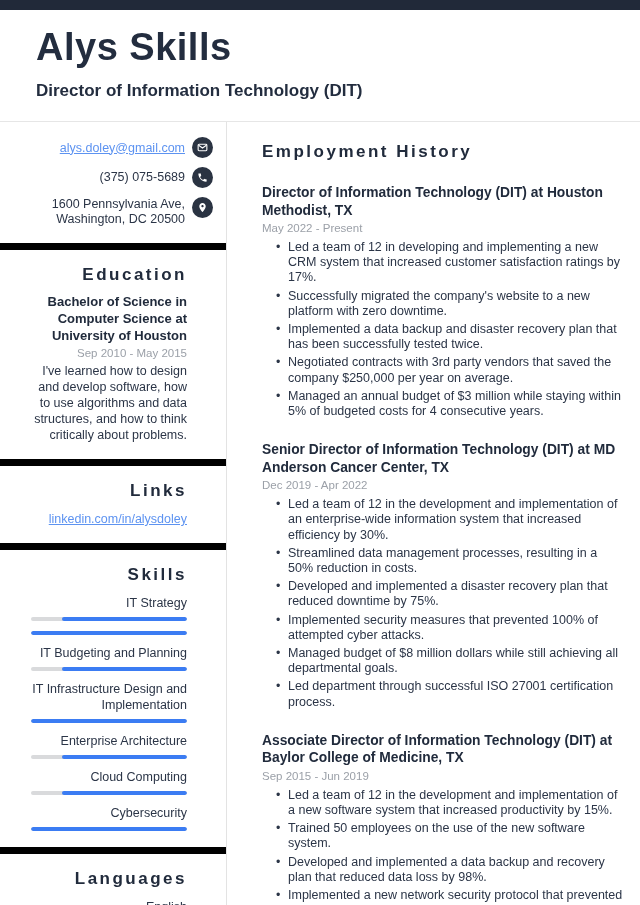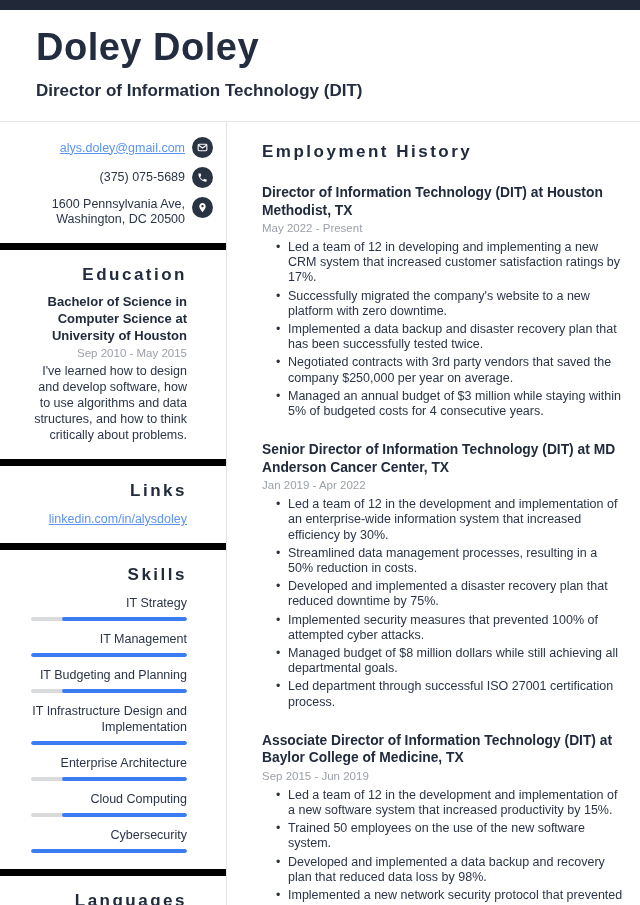--- a/index.html
+++ b/index.html
@@ -39,21 +39,21 @@
   .job li { font-size:12.5px; color:#2b3547; line-height:15.2px; margin-bottom:3px; position:relative; }
   .job li::before { content:"•"; position:absolute; left:-12px; color:#2b3547; }
 </style>
 </head>
 <body>
 
 <div class="page">
   <div class="top-bar"></div>
 
   <div class="header">
-    <div class="name">Doley Doley</div>
+    <div class="name">Alys Skills</div>
     <div class="headline">Director of Information Technology (DIT)</div>
   </div>
 
   <div class="body-row">
 
     <div class="sidebar">
 
       <div class="side-section contact">
         <div class="contact-row">
           <a class="link">alys.doley@gmail.com</a>
@@ -100,21 +100,20 @@
       <div class="side-section">
         <div class="side-heading">Skills</div>
 
         <div class="skill">
           <div class="skill-label">IT Strategy</div>
           <div class="bar">
               <div class="bar-fill" style="width: 80%;"></div>
             </div>
         </div>
         <div class="skill">
-          <div class="skill-label">IT Management</div>
           <div class="bar">
               <div class="bar-fill" style="width: 100%;"></div>
             </div>
         </div>
         <div class="skill">
           <div class="skill-label">IT Budgeting and Planning</div>
           <div class="bar">
               <div class="bar-fill" style="width: 80%;"></div>
             </div>
         </div>
@@ -165,21 +164,21 @@
           <li>Led a team of 12 in developing and implementing a new CRM system that increased customer satisfaction ratings by 17%.</li>
           <li>Successfully migrated the company's website to a new platform with zero downtime.</li>
           <li>Implemented a data backup and disaster recovery plan that has been successfully tested twice.</li>
           <li>Negotiated contracts with 3rd party vendors that saved the company $250,000 per year on average.</li>
           <li>Managed an annual budget of $3 million while staying within 5% of budgeted costs for 4 consecutive years.</li>
         </ul>
       </div>
 
       <div class="job">
         <div class="job-title">Senior Director of Information Technology (DIT) at MD Anderson Cancer Center, TX</div>
-        <div class="job-dates">Jan 2019 - Apr 2022</div>
+        <div class="job-dates">Dec 2019 - Apr 2022</div>
         <ul>
           <li>Led a team of 12 in the development and implementation of an enterprise-wide information system that increased efficiency by 30%.</li>
           <li>Streamlined data management processes, resulting in a 50% reduction in costs.</li>
           <li>Developed and implemented a disaster recovery plan that reduced downtime by 75%.</li>
           <li>Implemented security measures that prevented 100% of attempted cyber attacks.</li>
           <li>Managed budget of $8 million dollars while still achieving all departmental goals.</li>
           <li>Led department through successful ISO 27001 certification process.</li>
         </ul>
       </div>
 

